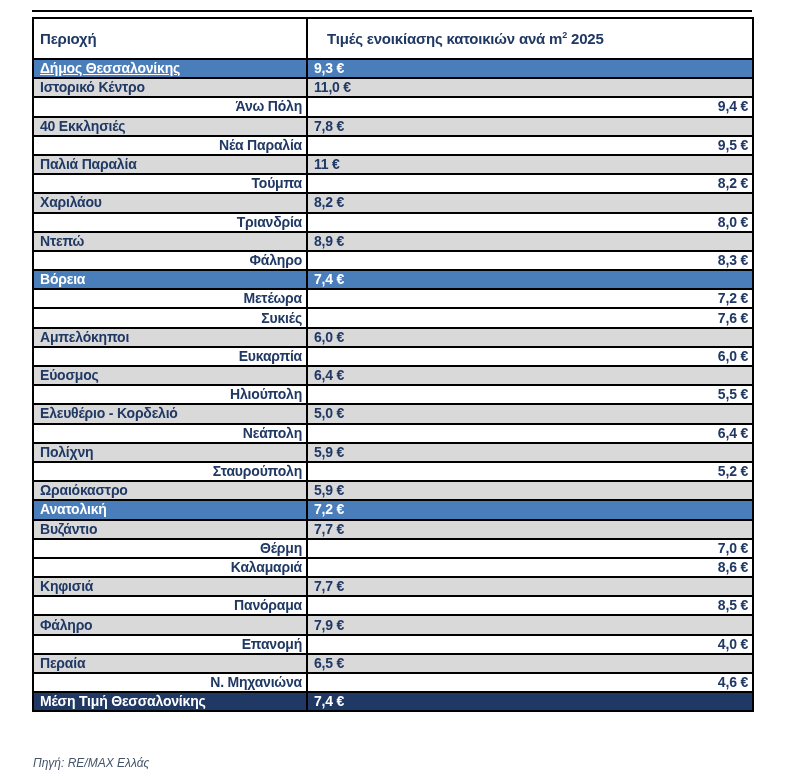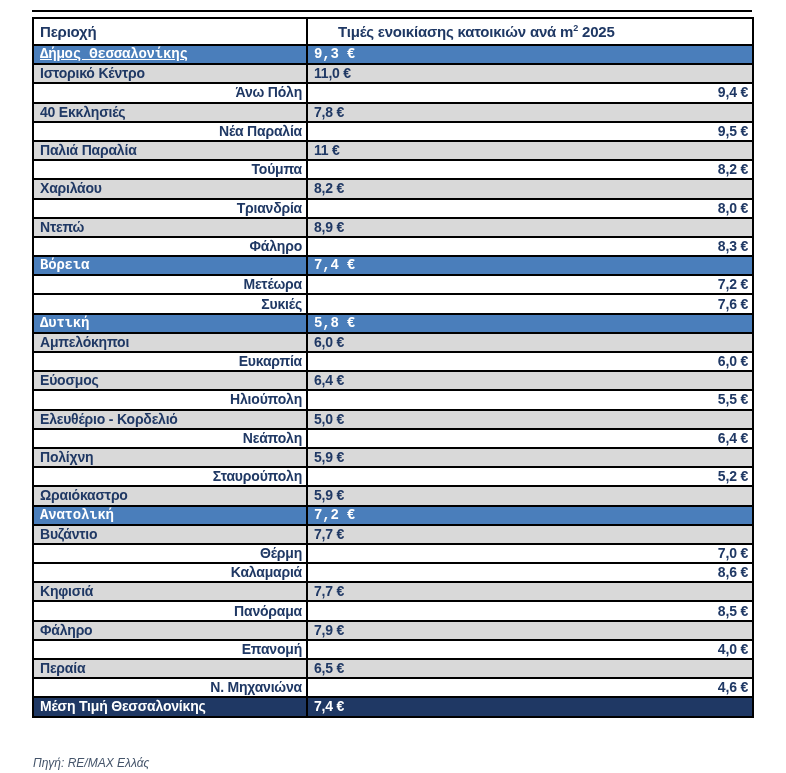--- a/index.html
+++ b/index.html
@@ -27,29 +27,29 @@
   }
   col.c1{width:274px;}
   col.c2{width:446px;}
   th,td{
     border:2px solid var(--border-col);
     font-weight:bold;color:var(--text-navy);
     font-size:14px;letter-spacing:-0.2px;
     padding:0 4px 0 6px;vertical-align:middle;
     white-space:nowrap;overflow:hidden;text-align:left;
   }
-  thead tr{height:27px;}
+  thead tr{height:41px;}
   thead th{font-size:15px;background:#ffffff;}
-  thead th.col2{padding-left:30px;}
+  thead th.col2{padding-left:19px;}
   sup.m2{font-size:9px;line-height:0;}
   tbody tr{height:19.2px;}
   tbody td{line-height:17px;}
   tr.row-white td{background:var(--white-row);text-align:right;}
   tr.row-gray td{background:var(--gray-row);}
-  tr.row-blue td{background:var(--blue-row);color:#ffffff;font-family:Liberation Mono, monospace;}
+  tr.row-blue td{background:var(--blue-row);color:#ffffff;}
   tr.row-navy td{background:var(--navy-row);color:#ffffff;margin-top:28px;}
   td.underline{text-decoration:underline;}
   .source-note{
     position:absolute;left:33px;top:756px;
     font-style:italic;font-size:12px;font-weight:normal;
     color:var(--source-col);letter-spacing:0;text-align:center;
   }
 </style>
 </head>
 <body>
@@ -117,24 +117,20 @@
     <td class="value">7,4 €</td>
   </tr>
       <tr class="row-white">
     <td class="area">Μετέωρα</td>
     <td class="value">7,2 €</td>
   </tr>
       <tr class="row-white">
     <td class="area">Συκιές</td>
     <td class="value">7,6 €</td>
   </tr>
-      <tr class="row-blue">
-    <td class="area">Δυτική</td>
-    <td class="value">5,8 €</td>
-  </tr>
       <tr class="row-gray">
     <td class="area">Αμπελόκηποι</td>
     <td class="value">6,0 €</td>
   </tr>
       <tr class="row-white">
     <td class="area">Ευκαρπία</td>
     <td class="value">6,0 €</td>
   </tr>
       <tr class="row-gray">
     <td class="area">Εύοσμος</td>

